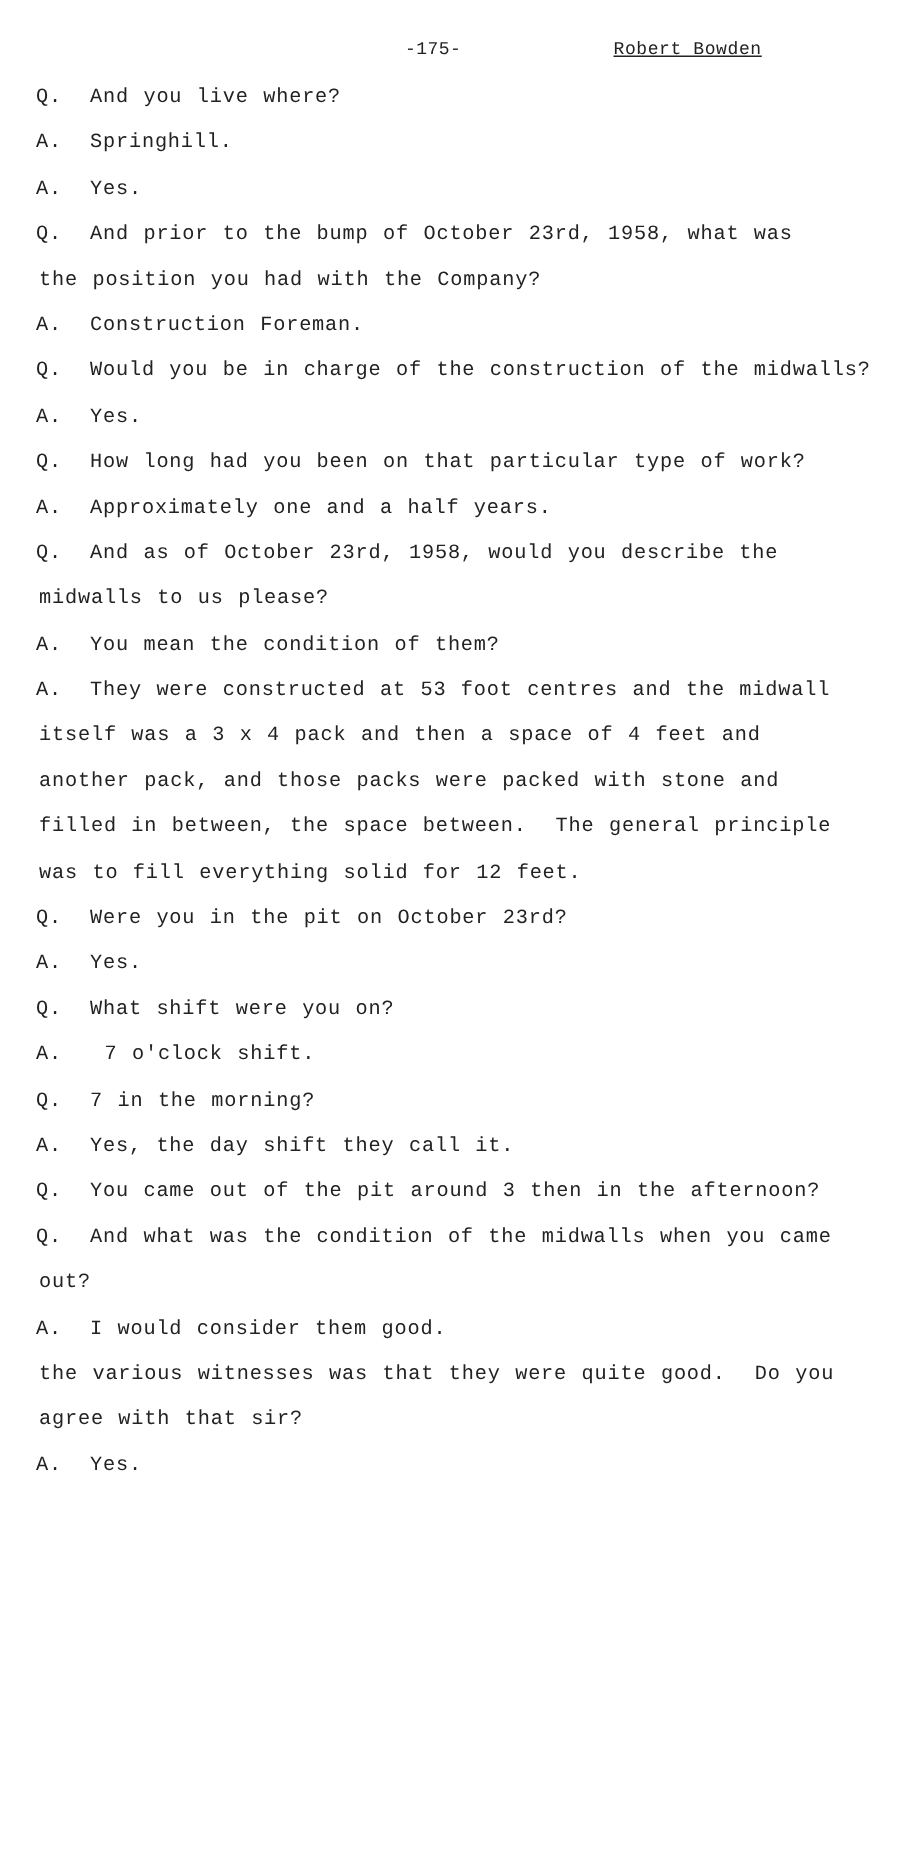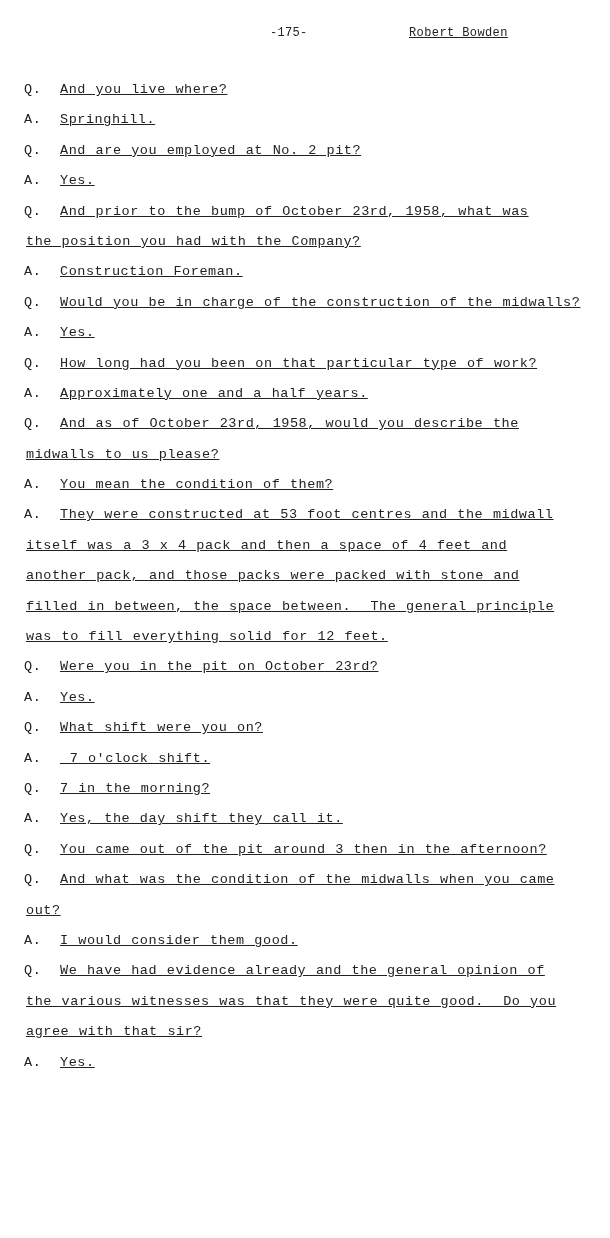--- a/index.html
+++ b/index.html
@@ -38,26 +38,25 @@
   .witness-name {
     position: absolute;
     left: 393px;
     top: 0;
     text-decoration: underline;
     letter-spacing: 0.4px;
   }
   .transcript {
     position: absolute;
     left: 24px;
-    top: 75px;
+    top: 51px;
     width: 560px;
     font-size: 13.5px;
     letter-spacing: 0.55px;
     word-spacing: 1px;
-    text-decoration: underline;
   }
   .line {
     height: 30.4px;
     line-height: 30.4px;
     white-space: pre;
   }
   .speaker {
     display: inline-block;
     width: 36px;
   }
@@ -71,21 +70,20 @@
 
 <div class="page">
   <div class="header">
     <span class="page-number">-175-</span>
     <span class="witness-name">Robert Bowden</span>
   </div>
 
   <div class="transcript" id="transcript">
       <div class="line"><span class="speaker">Q.</span><span class="text">And you live where?</span></div>
       <div class="line"><span class="speaker">A.</span><span class="text">Springhill.</span></div>
-      <div class="line"><span class="speaker">Q.</span><span class="text">And are you employed at No. 2 pit?</span></div>
       <div class="line"><span class="speaker">A.</span><span class="text">Yes.</span></div>
       <div class="line"><span class="speaker">Q.</span><span class="text">And prior to the bump of October 23rd, 1958, what was</span></div>
       <div class="line"><span class="text cont">the position you had with the Company?</span></div>
       <div class="line"><span class="speaker">A.</span><span class="text">Construction Foreman.</span></div>
       <div class="line"><span class="speaker">Q.</span><span class="text">Would you be in charge of the construction of the midwalls?</span></div>
       <div class="line"><span class="speaker">A.</span><span class="text">Yes.</span></div>
       <div class="line"><span class="speaker">Q.</span><span class="text">How long had you been on that particular type of work?</span></div>
       <div class="line"><span class="speaker">A.</span><span class="text">Approximately one and a half years.</span></div>
       <div class="line"><span class="speaker">Q.</span><span class="text">And as of October 23rd, 1958, would you describe the</span></div>
       <div class="line"><span class="text cont">midwalls to us please?</span></div>
@@ -98,18 +96,17 @@
       <div class="line"><span class="speaker">Q.</span><span class="text">Were you in the pit on October 23rd?</span></div>
       <div class="line"><span class="speaker">A.</span><span class="text">Yes.</span></div>
       <div class="line"><span class="speaker">Q.</span><span class="text">What shift were you on?</span></div>
       <div class="line"><span class="speaker">A.</span><span class="text"> 7 o'clock shift.</span></div>
       <div class="line"><span class="speaker">Q.</span><span class="text">7 in the morning?</span></div>
       <div class="line"><span class="speaker">A.</span><span class="text">Yes, the day shift they call it.</span></div>
       <div class="line"><span class="speaker">Q.</span><span class="text">You came out of the pit around 3 then in the afternoon?</span></div>
       <div class="line"><span class="speaker">Q.</span><span class="text">And what was the condition of the midwalls when you came</span></div>
       <div class="line"><span class="text cont">out?</span></div>
       <div class="line"><span class="speaker">A.</span><span class="text">I would consider them good.</span></div>
-      <div class="line"><span class="speaker">Q.</span><span class="text">We have had evidence already and the general opinion of</span></div>
       <div class="line"><span class="text cont">the various witnesses was that they were quite good.  Do you</span></div>
       <div class="line"><span class="text cont">agree with that sir?</span></div>
       <div class="line"><span class="speaker">A.</span><span class="text">Yes.</span></div>
     </div>
 </div>
 
 </body></html>

